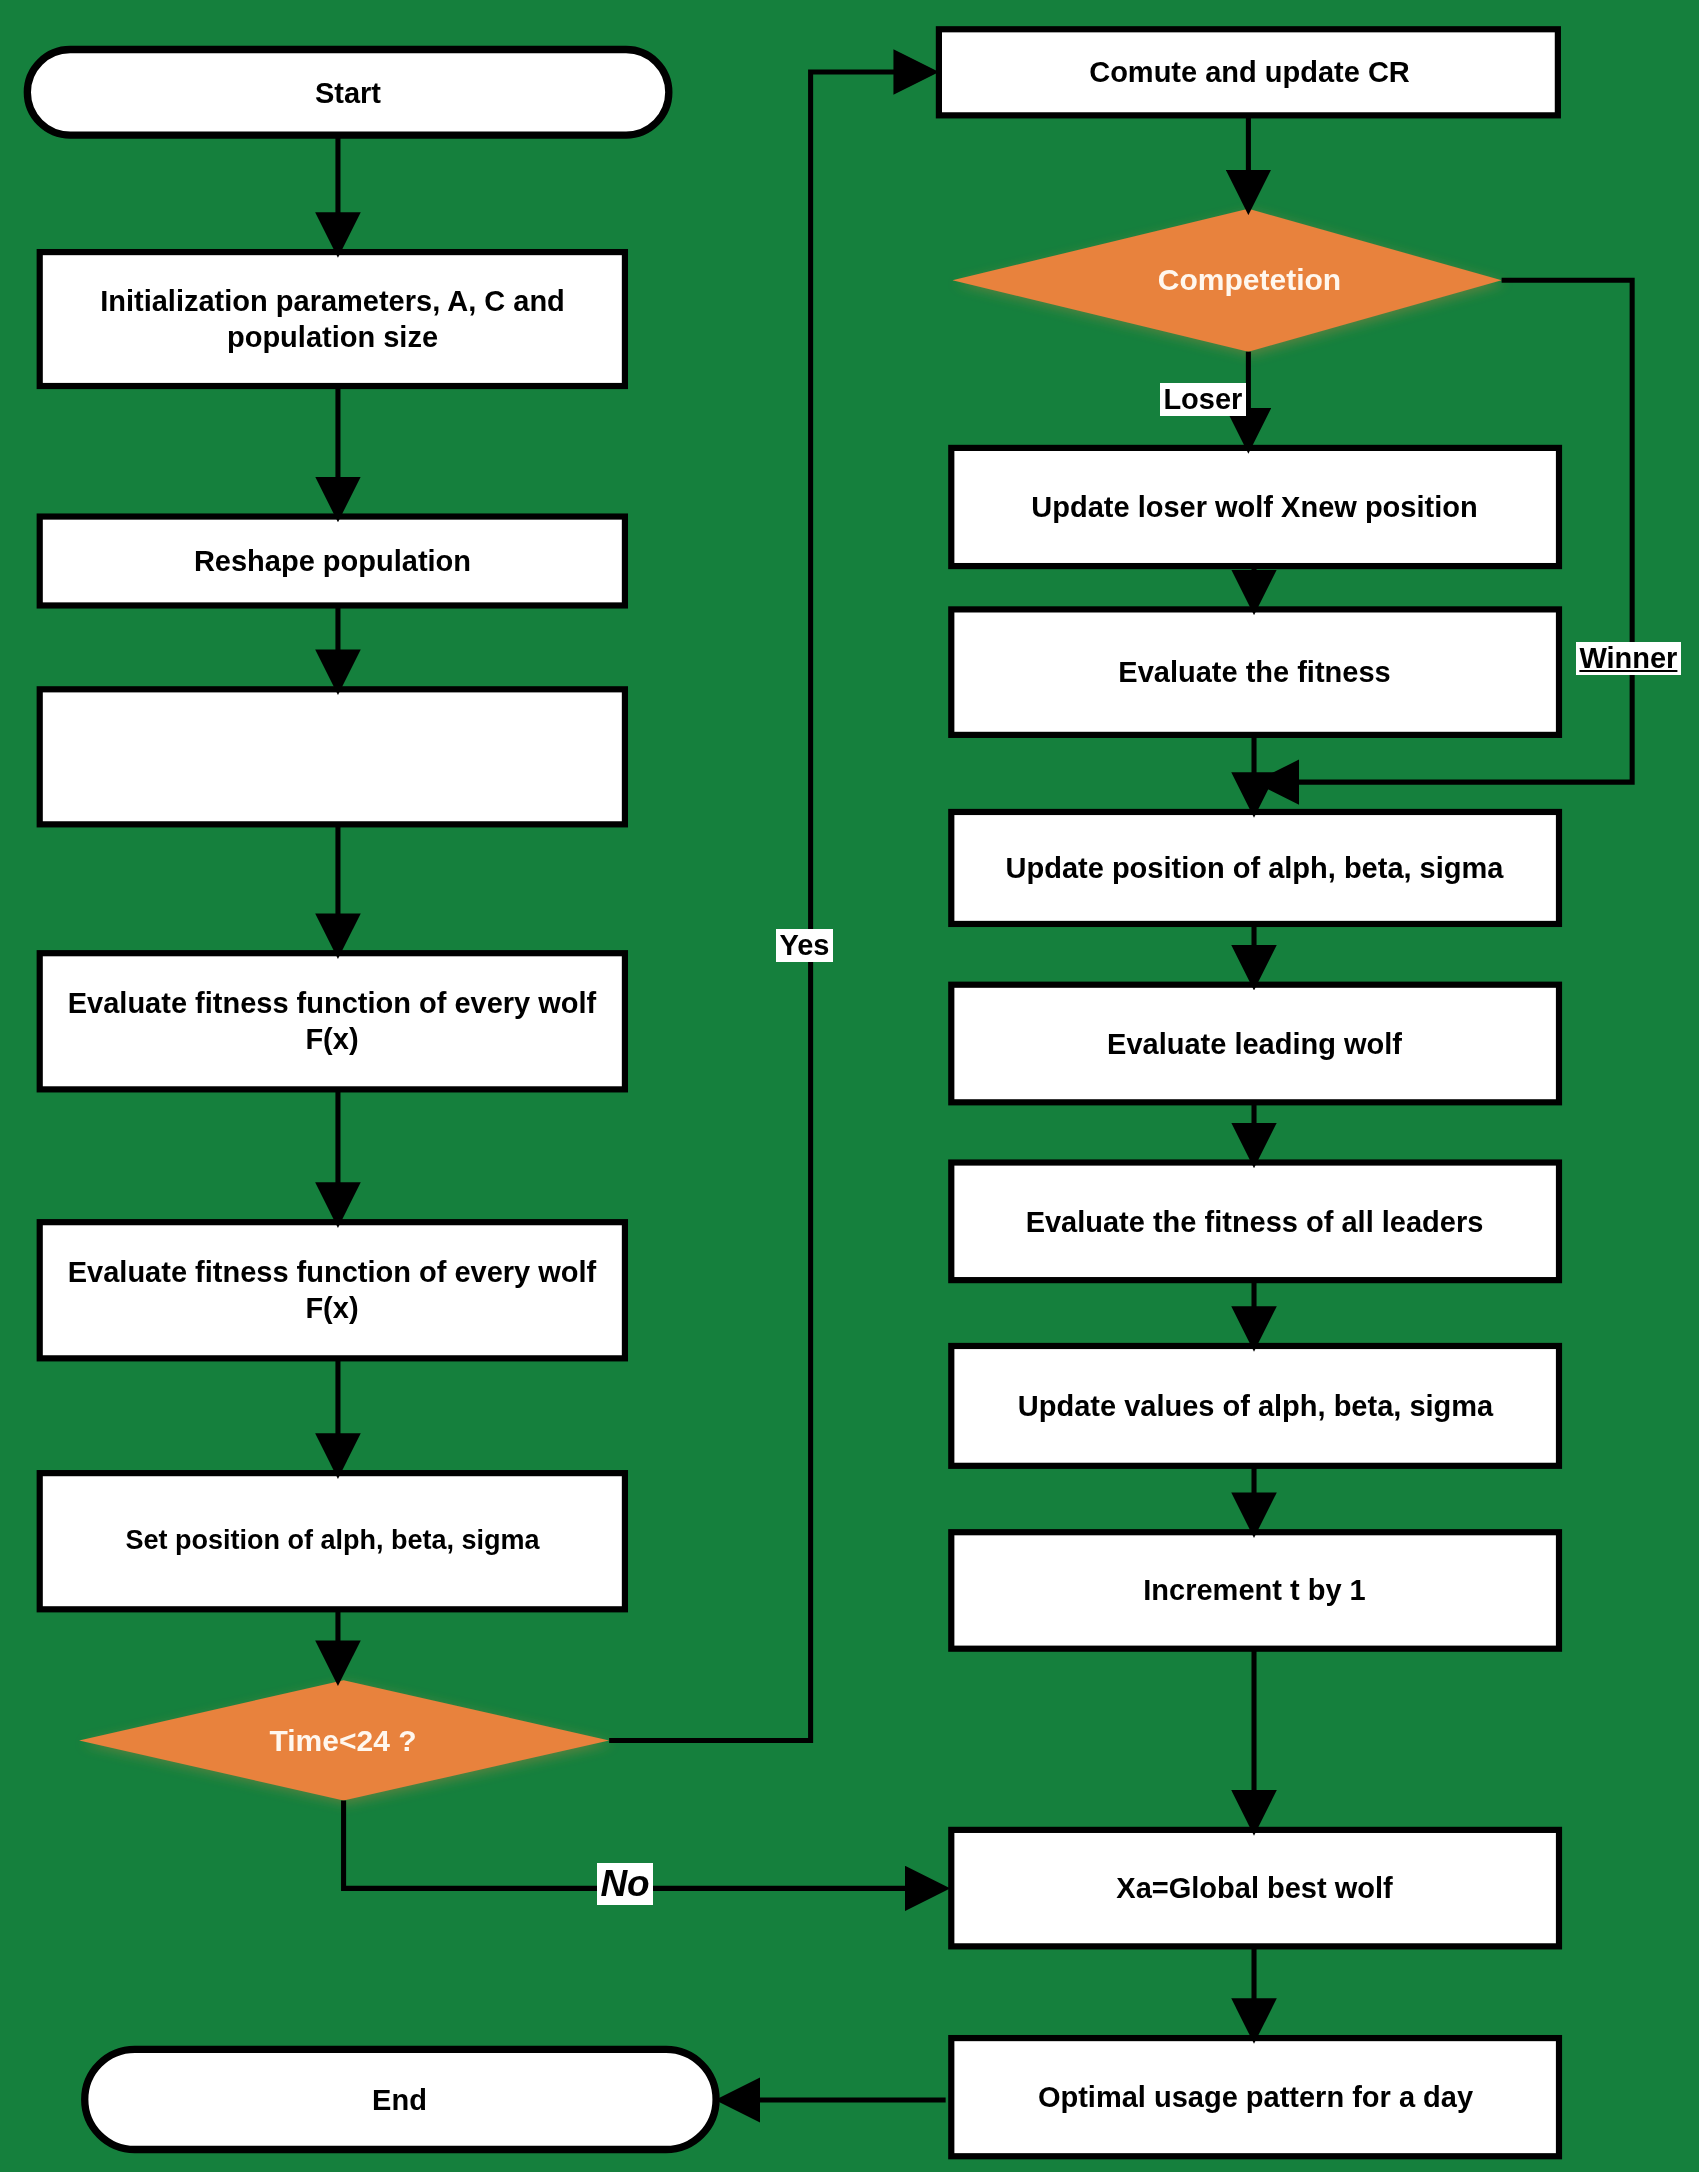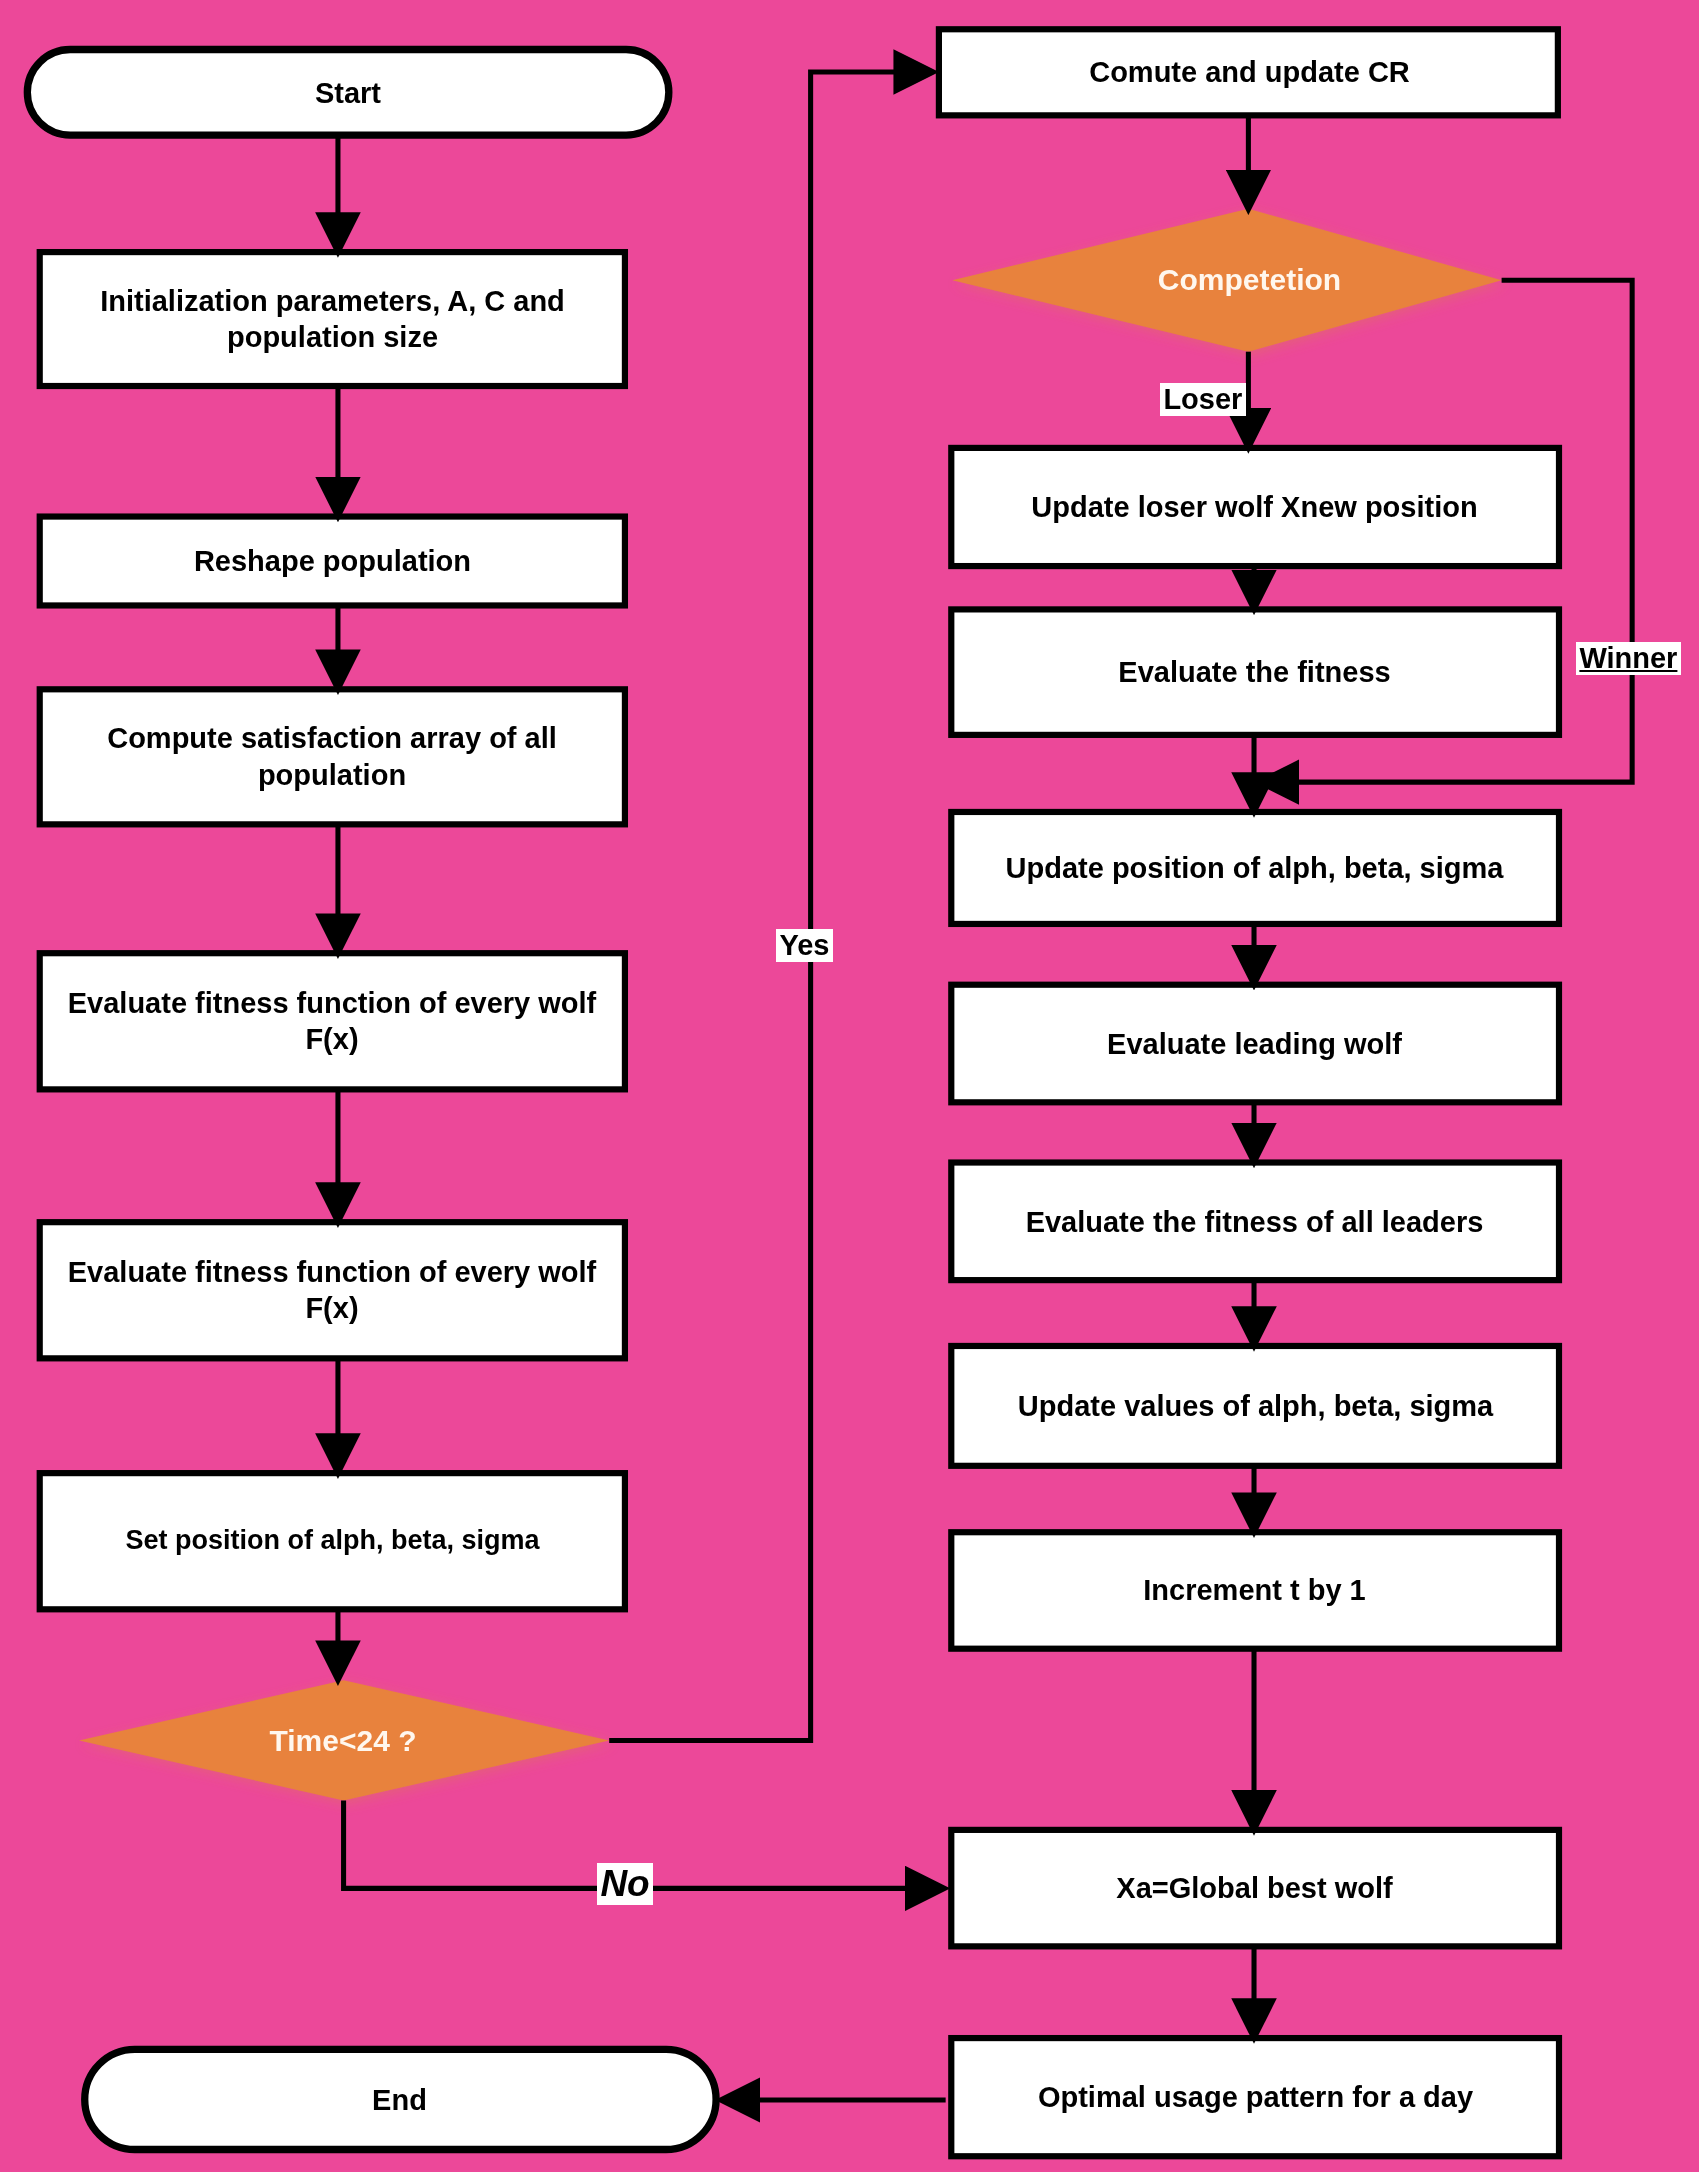--- a/index.html
+++ b/index.html
@@ -1,17 +1,17 @@
 <!DOCTYPE html>
 <html style="font-size:9px"><head>
 <meta charset="utf-8">
 <style>
   html,body{margin:0;padding:0;background:#ffffff;}
   body{font-family:"Liberation Sans",sans-serif;}
-  #canvas{position:relative;width:1700px;height:2172px;background:#ec4899;overflow:hidden;}
+  #canvas{position:relative;width:1700px;height:2172px;background:#15803d;overflow:hidden;}
   svg{position:absolute;left:0;top:0;width:1700px;height:2172px;}
   .node-label{
     position:absolute;display:flex;align-items:center;justify-content:center;
     text-align:center;font-weight:bold;line-height:1.25;
     font-family:"Liberation Sans",sans-serif;
     pointer-events:none;
   }
   .lbl-dark{color:#000000;}
   .lbl-light{color:#FFF7EE;}
   .edge-label{
@@ -106,21 +106,20 @@
 
     <path d="M1680,3732 L1290,3732" stroke="#000" stroke-width="9" fill="none" marker-end="url(#arrow)"></path>
   </svg>
 
   <div class="node-label lbl-dark" style="left:27px;top:50px;width:642px;height:86px;font-size:29px;">Start</div>
 
   <div class="node-label lbl-dark" style="left:51px;top:252px;width:563px;height:134px;font-size:29px;">Initialization parameters, A, C and population size</div>
 
   <div class="node-label lbl-dark" style="left:51px;top:517px;width:563px;height:89px;font-size:29px;">Reshape population</div>
 
-  <div class="node-label lbl-dark" style="left:45px;top:689px;width:574px;height:135px;font-size:29px;">Compute satisfaction array of all population</div>
 
   <div class="node-label lbl-dark" style="left:45px;top:953px;width:574px;height:136px;font-size:29px;">Evaluate fitness function of every wolf F(x)</div>
 
   <div class="node-label lbl-dark" style="left:45px;top:1222px;width:574px;height:136px;font-size:29px;">Evaluate fitness function of every wolf F(x)</div>
 
   <div class="node-label lbl-dark" style="left:51px;top:1473px;width:563px;height:136px;font-size:27px;">Set position of alph, beta, sigma</div>
 
   <div class="node-label lbl-light" style="left:174px;top:1711px;width:338px;height:60px;font-size:30px;">Time&lt;24 ?</div>
 
   <div class="node-label lbl-dark" style="left:84px;top:2050px;width:631px;height:100px;font-size:29px;">End</div>

